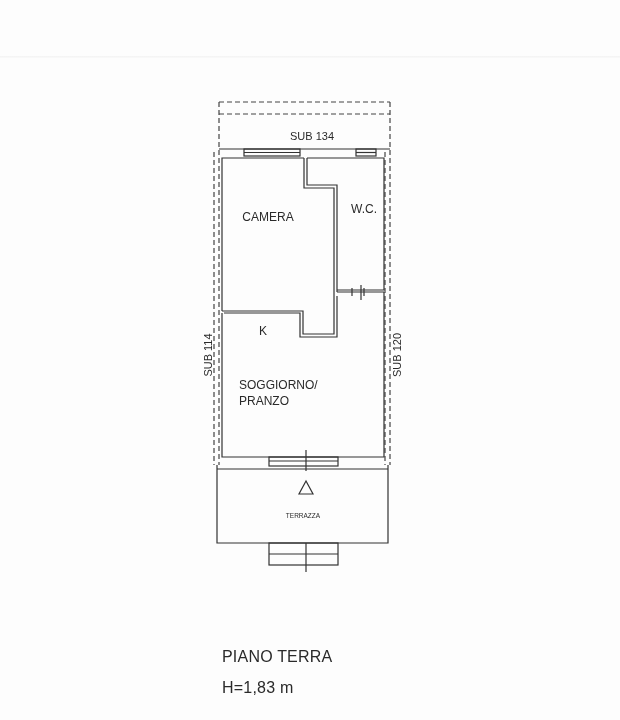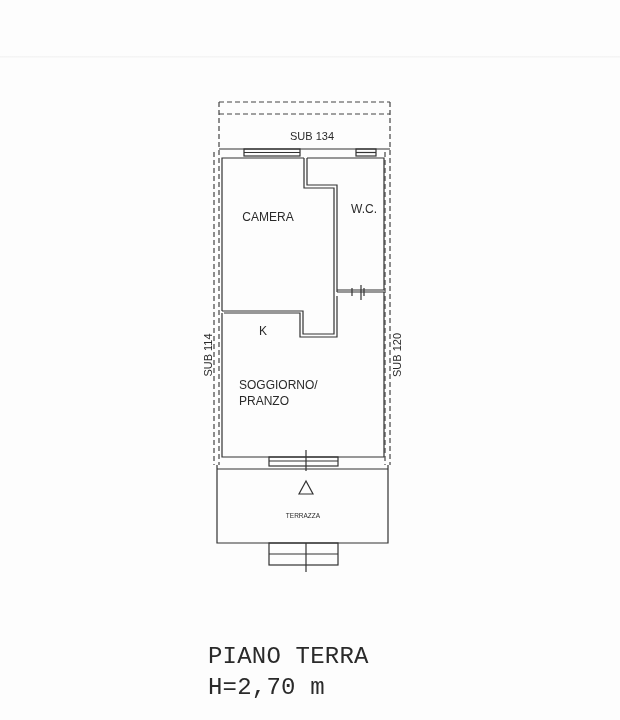--- a/index.html
+++ b/index.html
@@ -2,21 +2,21 @@
 <html><head>
   <meta charset="utf-8">
   <style>
     html, body { margin: 0; padding: 0; background: #fdfdfd; }
     body { width: 620px; height: 720px; position: relative; overflow: hidden; font-family: "Liberation Sans", sans-serif; }
     .topline { position: absolute; left: 0; top: 56px; width: 620px; height: 2px; background: linear-gradient(to bottom, #f3f3f3, #fafafa); }
     svg { position: absolute; left: 0; top: 0; }
     .wall { fill: none; stroke: #333; stroke-width: 1.2; }
     .dash { fill: none; stroke: #444; stroke-width: 1.2; stroke-dasharray: 5 3; }
     .lbl { font-family: "Liberation Sans", sans-serif; fill: #2a2a2a; }
-    .caption { position: absolute; left: 208px; color: #2a2a2a; font-family: Liberation Mono, monospace; font-size: 24px; line-height: 30px; letter-spacing: 0.2px; }
+    .caption { position: absolute; left: 222px; color: #2a2a2a; font-family: Liberation Sans, sans-serif; font-size: 16px; line-height: 30px; letter-spacing: 0.2px; }
   </style>
 </head>
 <body>
 
 <div class="topline"></div>
 
 <svg width="620" height="720" viewBox="0 0 620 720">
 
   <g>
     <line class="dash" x1="219" y1="102" x2="390" y2="102"></line>
@@ -82,13 +82,13 @@
   <text class="lbl" x="364" y="213" font-size="12" text-anchor="middle">W.C.</text>
   <text class="lbl" x="263" y="335" font-size="12" text-anchor="middle">K</text>
   <text class="lbl" x="239" y="389" font-size="12">SOGGIORNO/</text>
   <text class="lbl" x="239" y="405" font-size="12">PRANZO</text>
   <text class="lbl" x="303" y="518" font-size="6.5" text-anchor="middle">TERRAZZA</text>
   <text class="lbl" x="0" y="0" font-size="11" text-anchor="middle" transform="translate(212,355) rotate(-90)">SUB 114</text>
   <text class="lbl" x="0" y="0" font-size="11" text-anchor="middle" transform="translate(401,355) rotate(-90)">SUB 120</text>
 </svg>
 
 <div class="caption" style="top:642px;">PIANO TERRA</div>
-<div class="caption" style="top:673px;">H=2,70 m</div>
+<div class="caption" style="top:673px;">H=1,83 m</div>
 
 </body></html>

